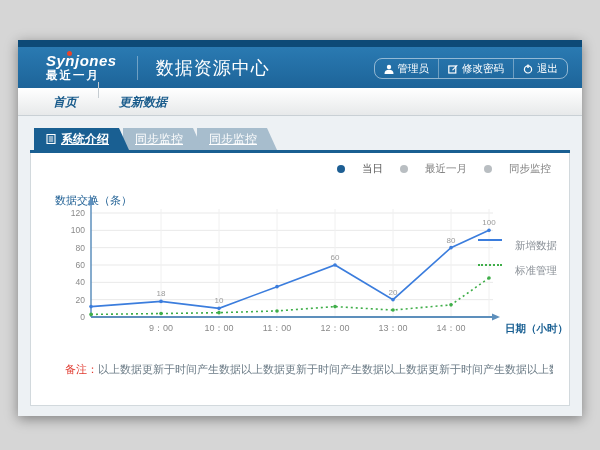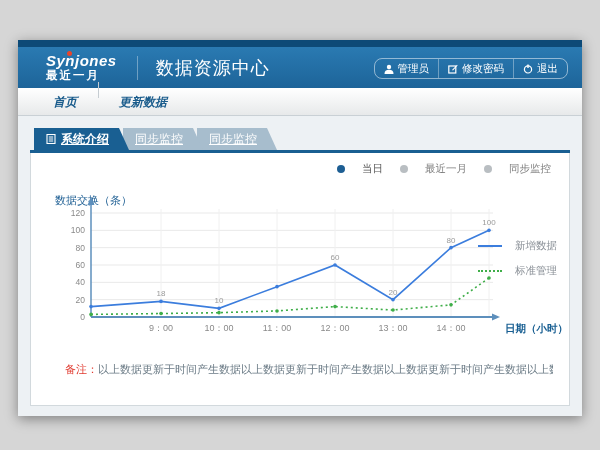--- a/index.html
+++ b/index.html
@@ -33,21 +33,21 @@
   
   .panel{background:#fff;border:1px solid #d2d9dd;border-top:none;height:252px;position:relative;}
   .radio-row{position:absolute;top:9px;right:18px;display:flex;gap:17px;align-items:center;font-size:10.5px;color:#7d7d7d;}
   .radio{display:flex;align-items:center;gap:17px;cursor:pointer;}
   .radio .dot{width:8px;height:8px;border-radius:50%;background:#b9bec2;}
   .radio.selected .dot{background:#1d5e93;}
   .radio.selected{color:#555;}
   .y-title{position:absolute;top:40px;left:24px;font-size:11px;color:#1d5e93;}
   .chart-svg{position:absolute;left:10px;top:42px;}
   .legend{position:absolute;right:12px;top:86px;font-size:10.5px;color:#8a9097;}
-  .legend-entry{display:flex;align-items:center;gap:13px;margin-bottom:11px;cursor:pointer;white-space:nowrap;}
+  .legend-entry{display:flex;align-items:flex-start;gap:13px;margin-bottom:11px;cursor:pointer;white-space:nowrap;}
   .legend-swatch{width:24px;height:0;}
   .note{position:absolute;left:34px;right:16px;bottom:28px;font-size:11px;color:#6b7b86;white-space:nowrap;overflow:hidden;}
   .note .pre{color:#e03a2f;}
 </style>
 </head>
 <body>
 
 <div class="stage">
   <div class="window">
     <div class="top-strip"></div>

